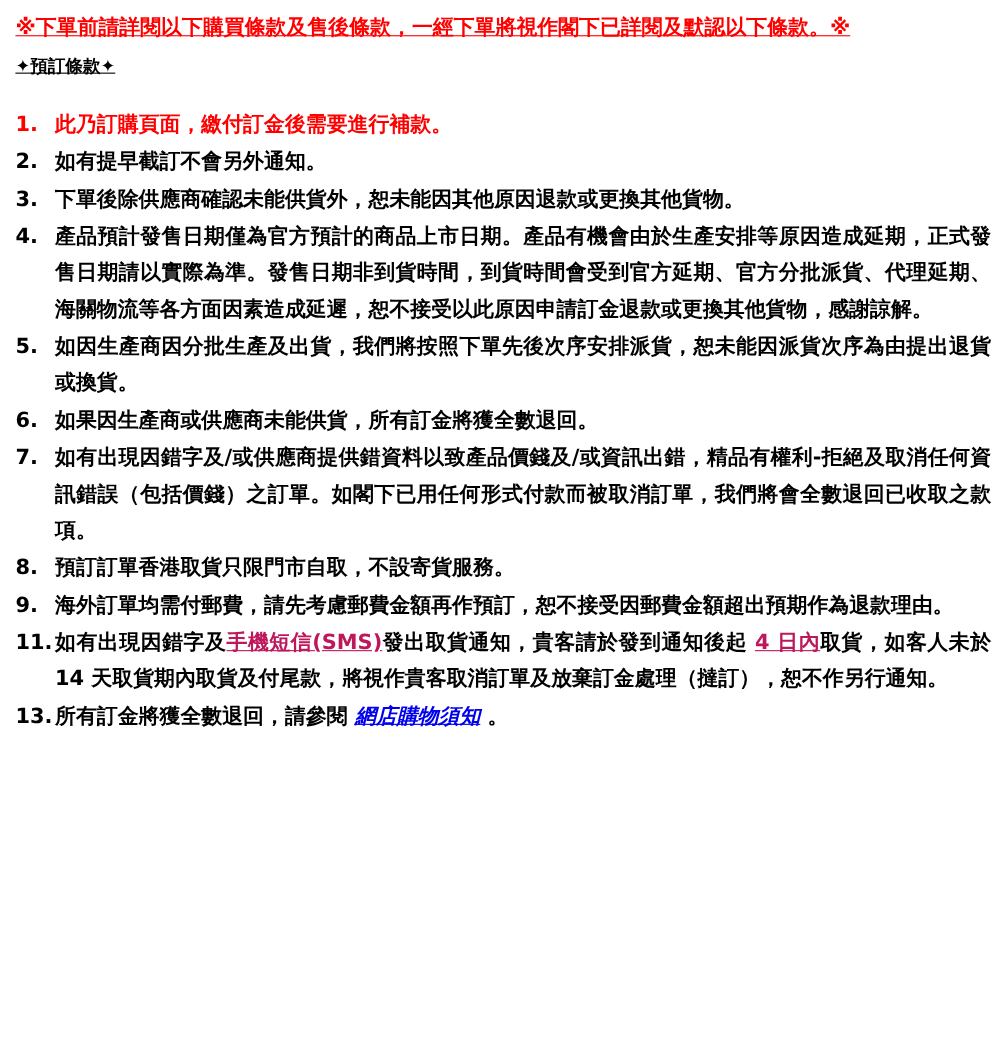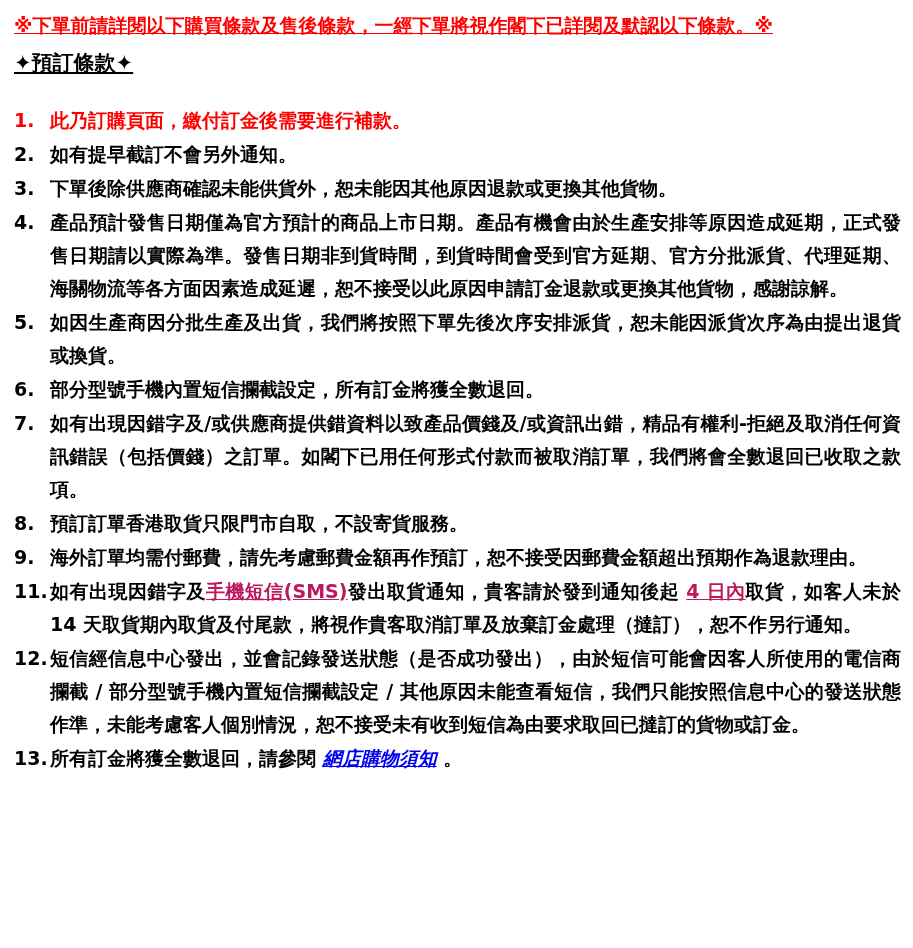--- a/index.html
+++ b/index.html
@@ -15,21 +15,21 @@
   }
   .doc-title {
     color: #ff0000;
     font-size: 19px;
     line-height: 1.45;
     text-decoration: underline;
     margin: 4px 0 10px 0;
   }
   .section-title {
     color: #000000;
-    font-size: 21px;
+    font-size: 16px;
     line-height: 1.3;
     text-decoration: underline;
     margin: 0 0 27px 0;
   }
   .terms-list { }
   .term {
     display: flex;
     font-size: 19px;
     line-height: 33px;
     margin-bottom: 1px;
@@ -77,39 +77,35 @@
     <div class="term">
       <span class="num">4.</span>
       <span class="body"><span>產品預計發售日期僅為官方預計的商品上市日期。產品有機會由於生產安排等原因造成延期，正式發售日期請以實際為準。發售日期非到貨時間，到貨時間會受到官方延期、官方分批派貨、代理延期、海關物流等各方面因素造成延遲，恕不接受以此原因申請訂金退款或更換其他貨物，感謝諒解。</span></span>
     </div>
     <div class="term">
       <span class="num">5.</span>
       <span class="body"><span>如因生產商因分批生產及出貨，我們將按照下單先後次序安排派貨，恕未能因派貨次序為由提出退貨或換貨。</span></span>
     </div>
     <div class="term">
       <span class="num">6.</span>
-      <span class="body"><span>部分型號手機內置短信攔截設定，所有訂金將獲全數退回。</span></span>
+      <span class="body"><span>如果因生產商或供應商未能供貨，所有訂金將獲全數退回。</span></span>
     </div>
     <div class="term">
       <span class="num">7.</span>
       <span class="body"><span>如有出現因錯字及/或供應商提供錯資料以致產品價錢及/或資訊出錯，精品有權利-拒絕及取消任何資訊錯誤（包括價錢）之訂單。如閣下已用任何形式付款而被取消訂單，我們將會全數退回已收取之款項。</span></span>
     </div>
     <div class="term">
       <span class="num">8.</span>
       <span class="body"><span>預訂訂單香港取貨只限門市自取，不設寄貨服務。</span></span>
     </div>
     <div class="term">
       <span class="num">9.</span>
       <span class="body"><span>海外訂單均需付郵費，請先考慮郵費金額再作預訂，恕不接受因郵費金額超出預期作為退款理由。</span></span>
     </div>
     <div class="term">
       <span class="num">11.</span>
       <span class="body"><span>如有出現因錯字及</span><span class="red-underline">手機短信(SMS)</span><span>發出取貨通知，貴客請於發到通知後起 </span><span class="red-underline">4 日內</span><span>取貨，如客人未於 14 天取貨期內取貨及付尾款，將視作貴客取消訂單及放棄訂金處理（撻訂），恕不作另行通知。</span></span>
     </div>
     <div class="term">
-      <span class="num">12.</span>
-      <span class="body"><span>短信經信息中心發出，並會記錄發送狀態（是否成功發出），由於短信可能會因客人所使用的電信商攔截 / 部分型號手機內置短信攔截設定 / 其他原因未能查看短信，我們只能按照信息中心的發送狀態作準，未能考慮客人個別情況，恕不接受未有收到短信為由要求取回已撻訂的貨物或訂金。</span></span>
-    </div>
-    <div class="term">
       <span class="num">13.</span>
       <span class="body"><span>所有訂金將獲全數退回，請參閱 </span><a href="#" class="link">網店購物須知</a><span> 。</span></span>
     </div>
   </div>
 
 </body></html>

